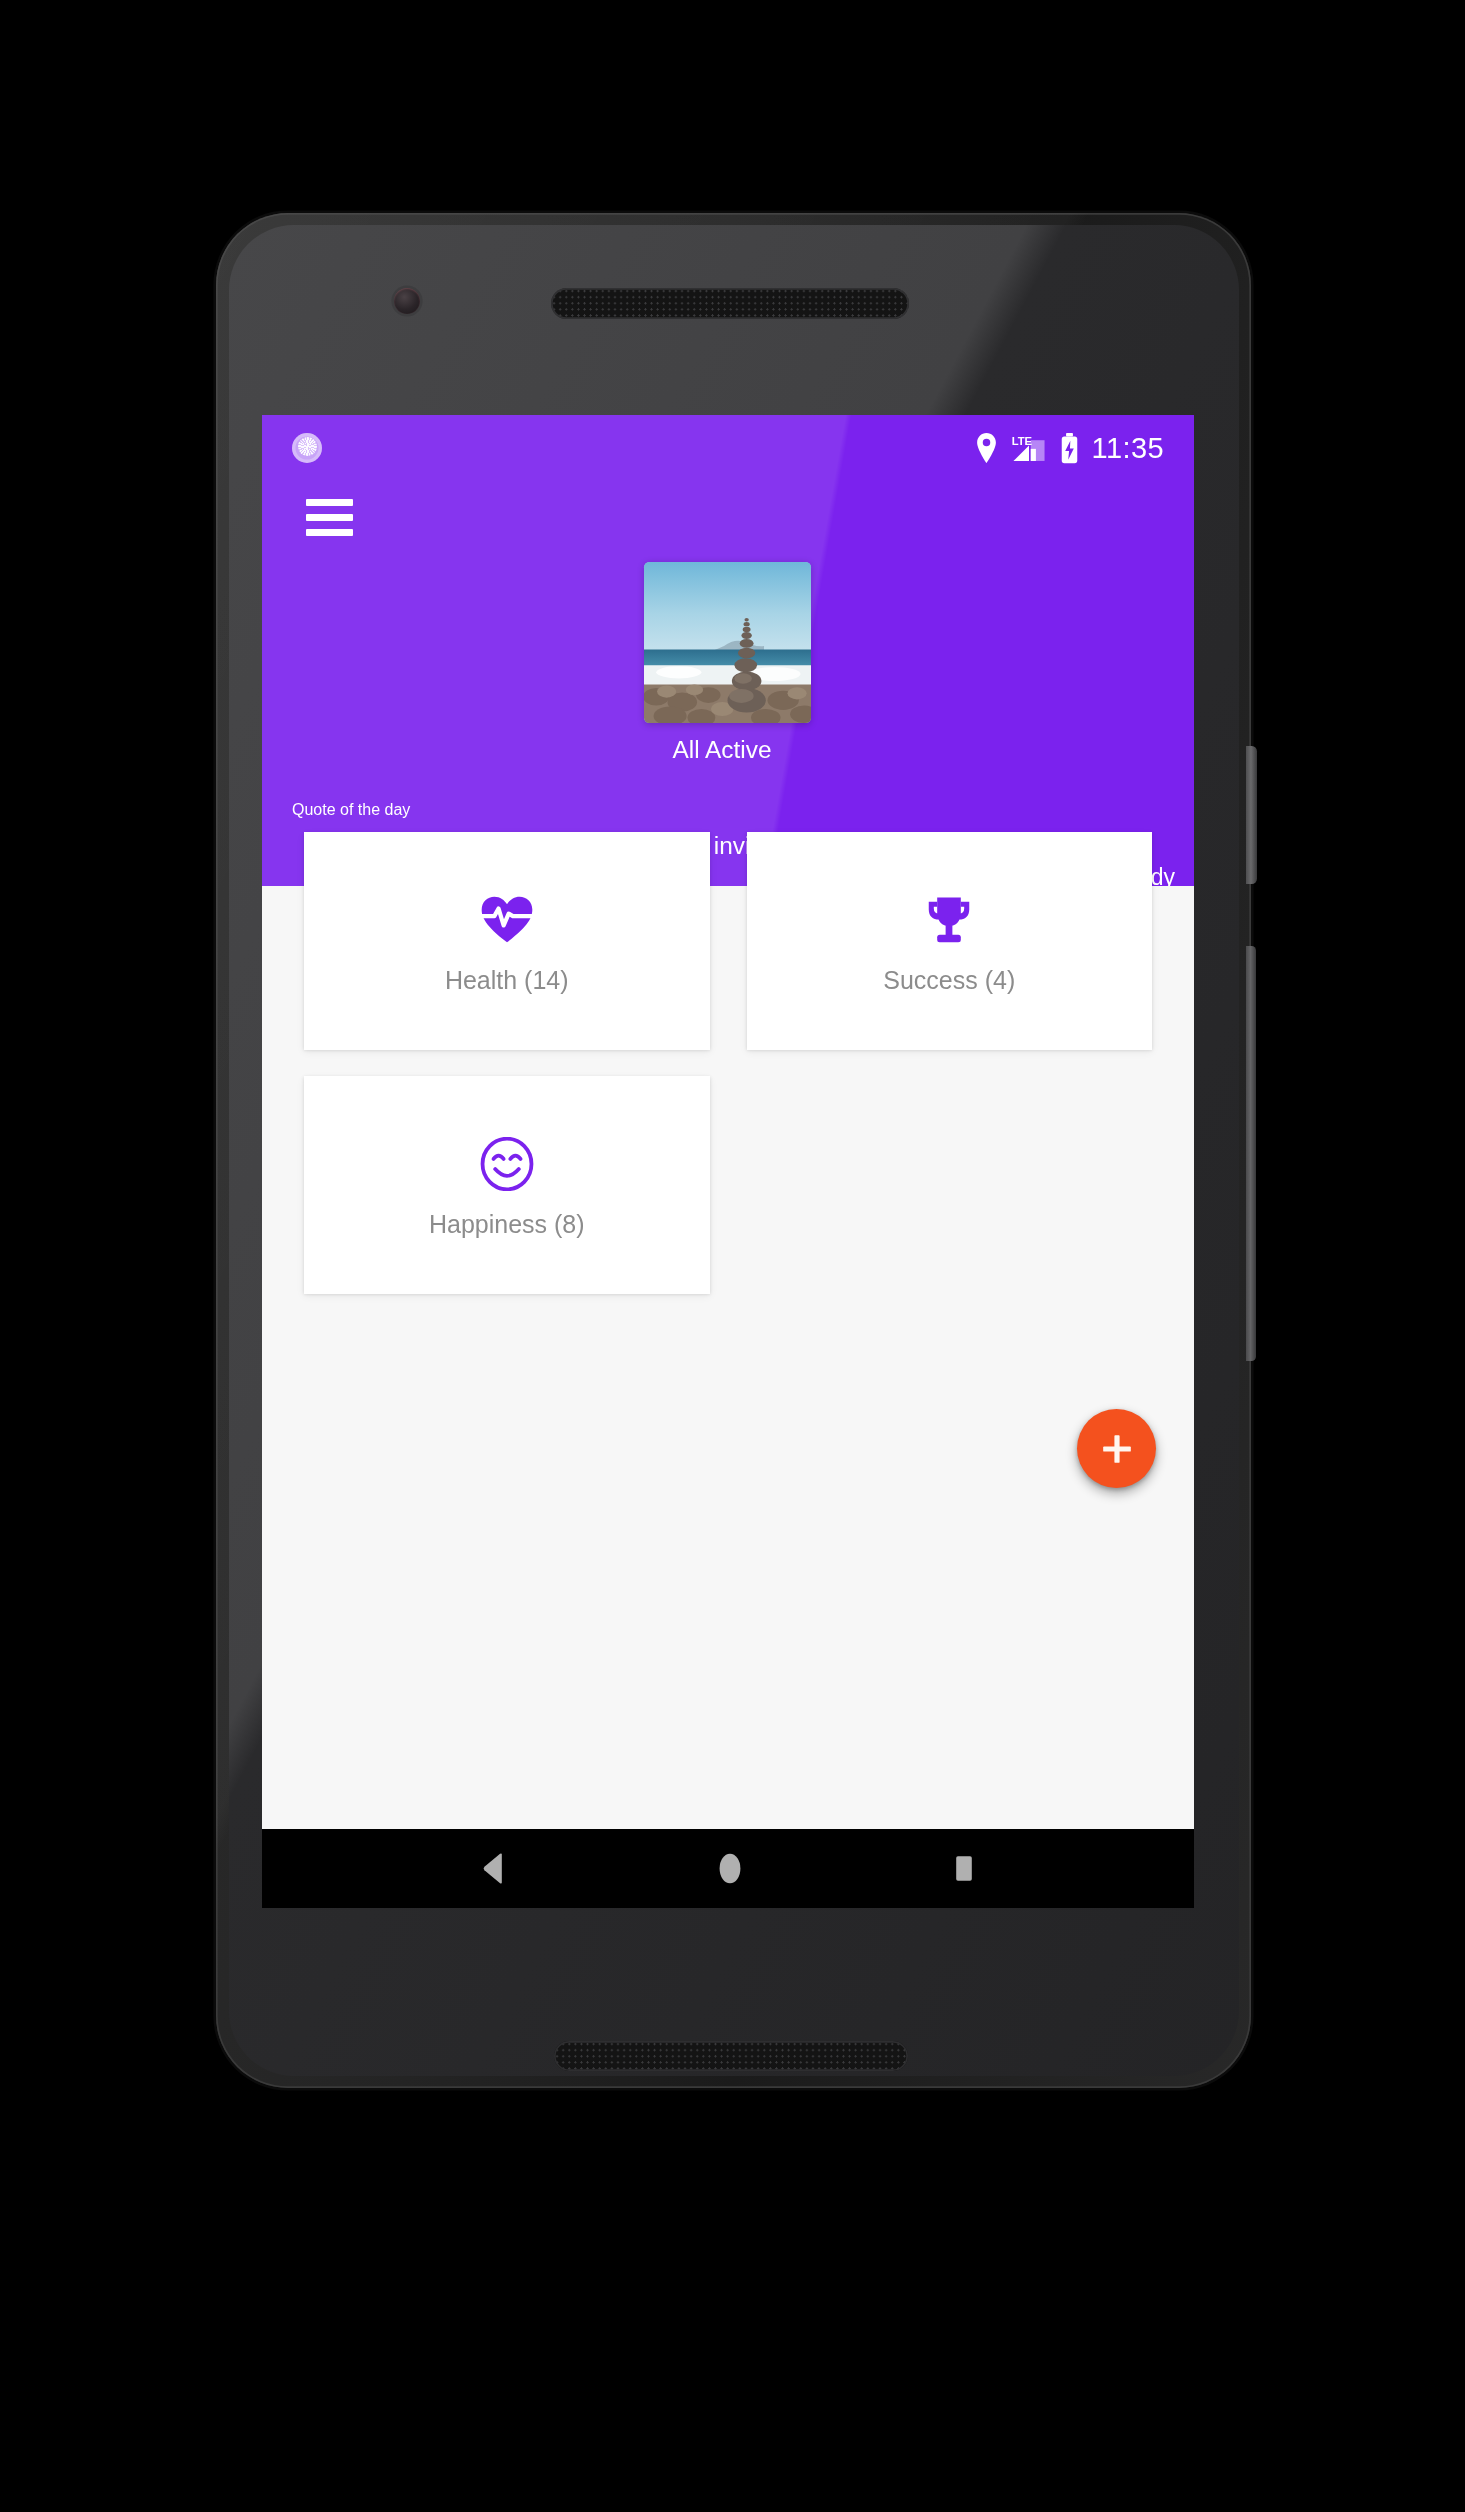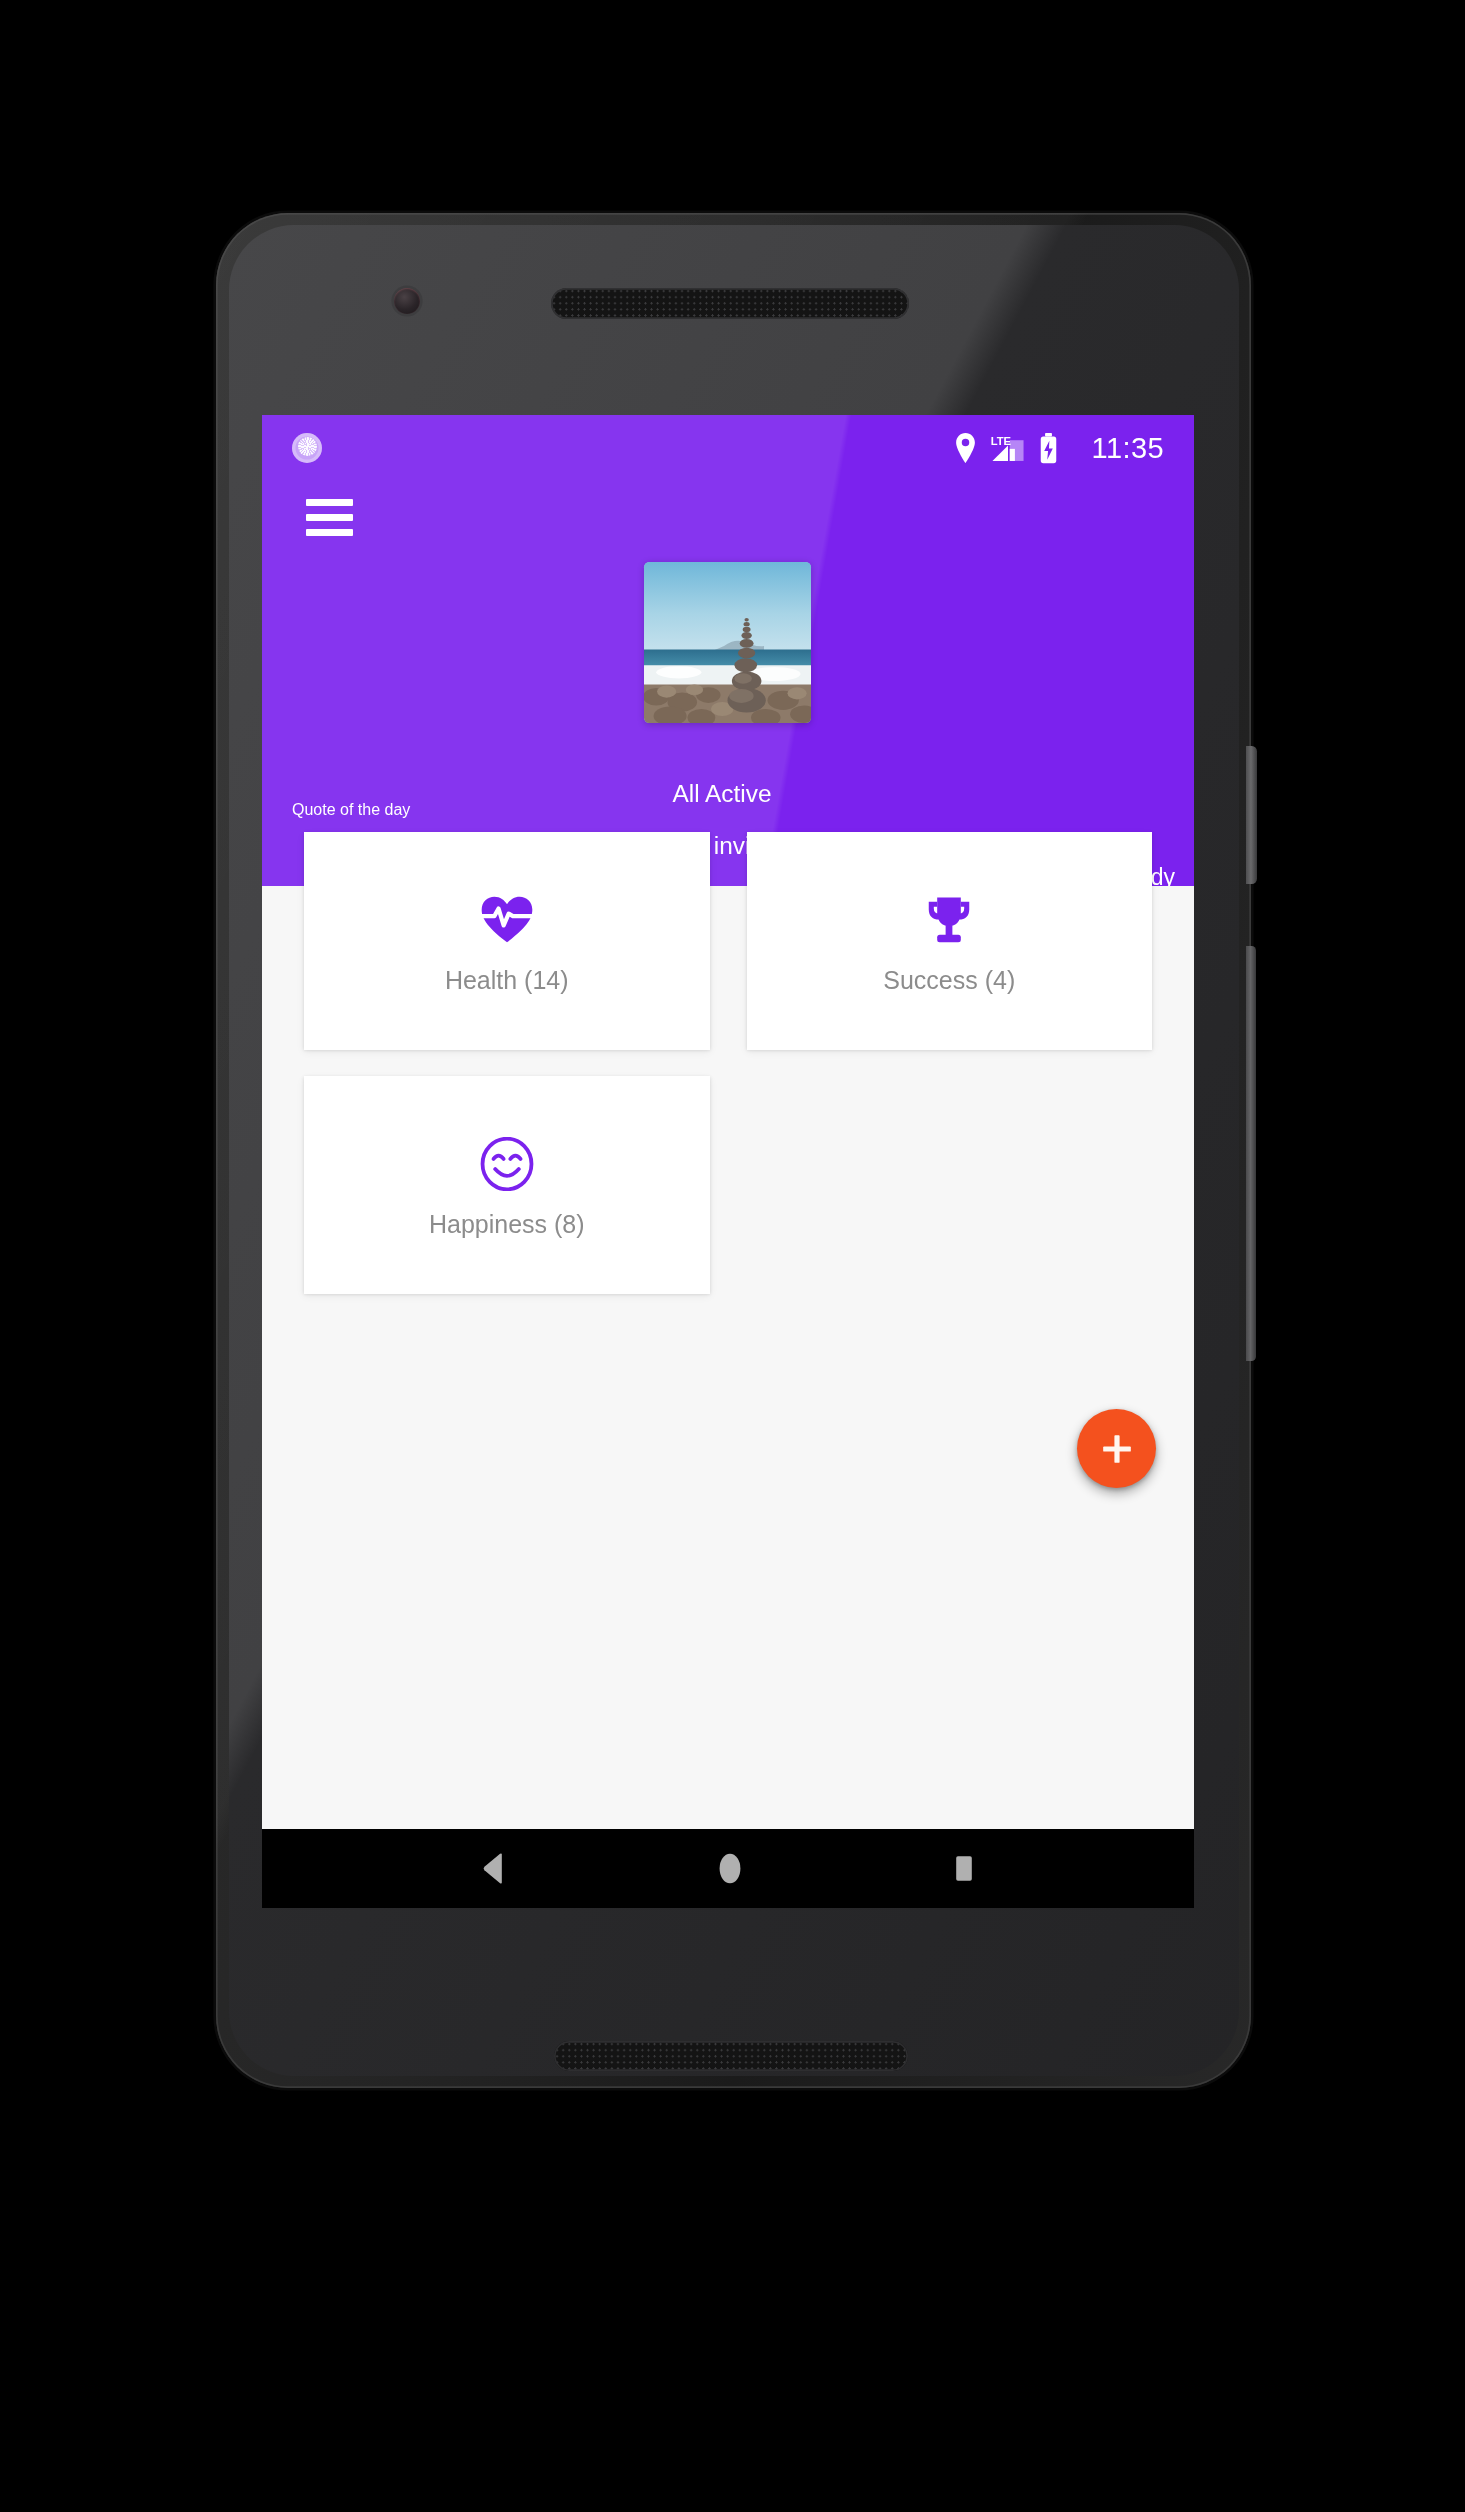--- a/index.html
+++ b/index.html
@@ -114,21 +114,20 @@
   .notif-dot::after{
     content:""; position:absolute; left:6.1px; top:4.4px; width:19px; height:19px;
     border-radius:50%;
     background:repeating-conic-gradient(rgba(255,255,255,.95) 0deg 9deg, rgba(255,255,255,.35) 9deg 18deg);
   }
   .status-right{ display:flex; align-items:center; gap:12.2px; }
   .status-right svg{ display:block; }
   .clock{
     color:#fff; font-size:29px; font-weight:400; letter-spacing:0.4px;
     font-family:"Liberation Sans", sans-serif;
-    margin-left:21px;
   }
 
   
   .hamburger{
     position:absolute; left:44px; top:84px; width:47px; height:37px;
     display:flex; flex-direction:column; justify-content:space-between;
     cursor:pointer;
   }
   .hamburger span{
     display:block; width:47px; height:7px; background:#fff; border-radius:0.9px;
@@ -140,21 +139,21 @@
     width:167px; height:161px;
     border-radius:5.2px;
     overflow:hidden;
     box-shadow:0 1.7px 7px rgba(0,0,0,.2);
     background:#8ec3dd;
   }
   .hero-img svg{ display:block; width:167px; height:161px; }
 
   .hero-title{
     position:absolute; left:0; top:321px; width:920px;
-    text-align:center; color:#fff; font-size:24.4px; font-weight:400;margin-top:44px;
+    text-align:center; color:#fff; font-size:24.4px; font-weight:400;
   }
 
   .quote-label{
     position:absolute; left:30px; top:386px;
     color:#fff; font-size:16px; font-weight:400;
   }
   .quote-text{
     position:absolute; left:0; top:417px; width:932px;
     text-align:center; color:#fff; font-size:24.4px; font-weight:400;
   }

